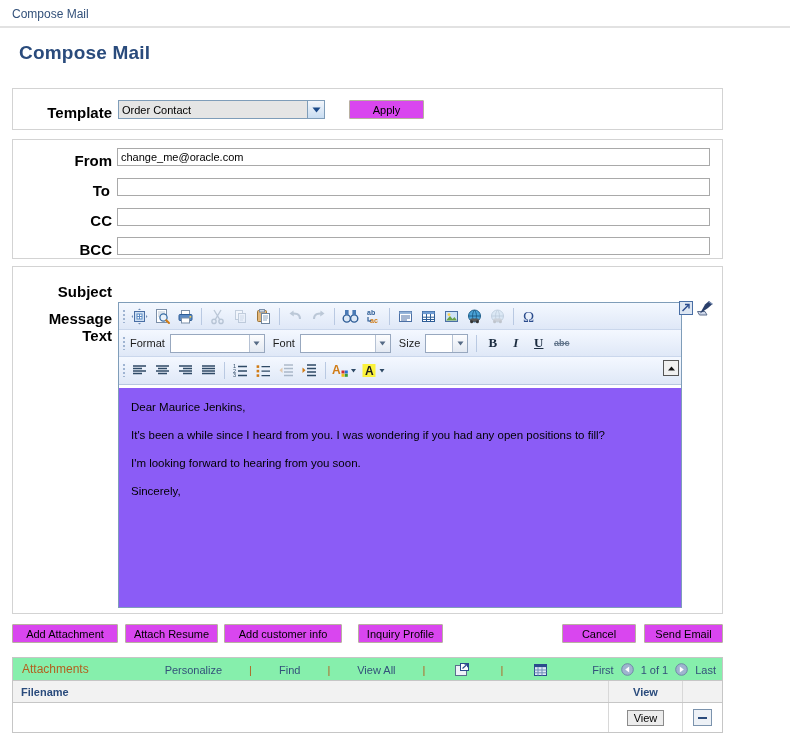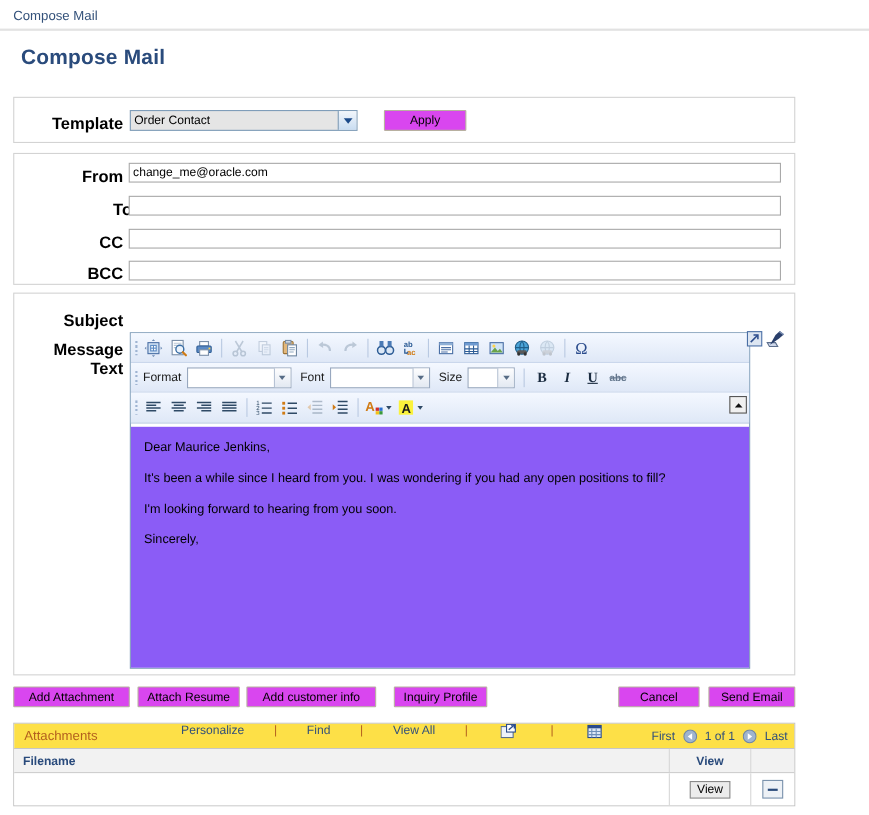--- a/index.html
+++ b/index.html
@@ -178,30 +178,30 @@
   .btnrow { position: absolute; left: 0; top: 624px; width: 790px; height: 20px; padding-left: 24px; }
 
   
   .grid {
     position: absolute; left: 12px; top: 657px; width: 711px; height: 76px;
     border: 1px solid #c6c6c6;
     background: #fff;
   }
   .grid-hdr {
     position: relative; height: 23px;
-    background: #fde047;
+    background: #86efac;
     border-bottom: 1px solid #c6c6c6;
     display: flex; align-items: center;
   }
   .grid-title {
     font-size: 12px; color: #b35f1e; padding-left: 9px; font-weight: normal;
   }
   .grid-nav {
     position: absolute; right: 0; top: 0; height: 23px;
-    display: flex; font-size: 11px; color: #33517a; gap: 23px;
+    display: flex; align-items: center; font-size: 11px; color: #33517a; gap: 23px;
   }
   .grid-nav a { color: #33517a; text-decoration: none; cursor: pointer; }
   .grid-nav .pipe { color: #b35f1e; margin: 0 4px; }
   .grid-nav .ic { margin: 0 3px; cursor: pointer; display: inline-flex; }
   .pager { display: flex; align-items: center; gap: 4px; margin: 0 6px 0 18px; color: #33517a; }
 
   .colhdr {
     position: relative; height: 22px;
     background: #f2f2f2;
     border-bottom: 1px solid #c6c6c6;
@@ -274,21 +274,21 @@
     </div>
   </div>
 
   <div class="psbtn" style="left:349px; top:100px; width:75px;">Apply</div>
 
   <div class="group" id="grp-addr"></div>
 
   <div class="lbl" style="left:36px; top:152px; width:76px;">From</div>
   <input class="txtin" style="left: 117px; top: 148px; width: 593px;" value="change_me@oracle.com">
 
-  <div class="lbl" style="left:44px; top:182px; width:76px;">To</div>
+  <div class="lbl" style="left:34px; top:182px; width:76px;">To</div>
   <input class="txtin" style="left: 117px; top: 178px; width: 593px;" value="">
 
   <div class="lbl" style="left:36px; top:212px; width:76px;">CC</div>
   <input class="txtin" style="left: 117px; top: 208px; width: 593px;" value="">
 
   <div class="lbl" style="left:36px; top:241px; width:76px;">BCC</div>
   <input class="txtin" style="left: 117px; top: 237px; width: 593px;" value="">
 
   <div class="group" id="grp-msg"></div>
 

